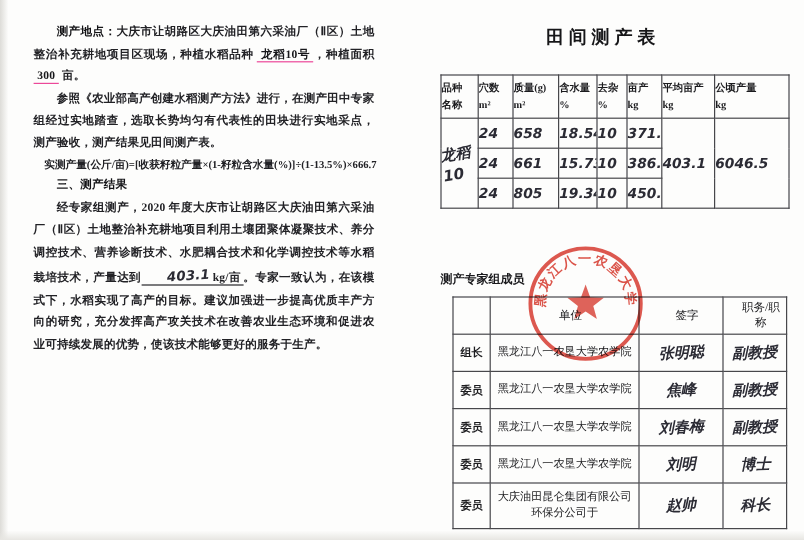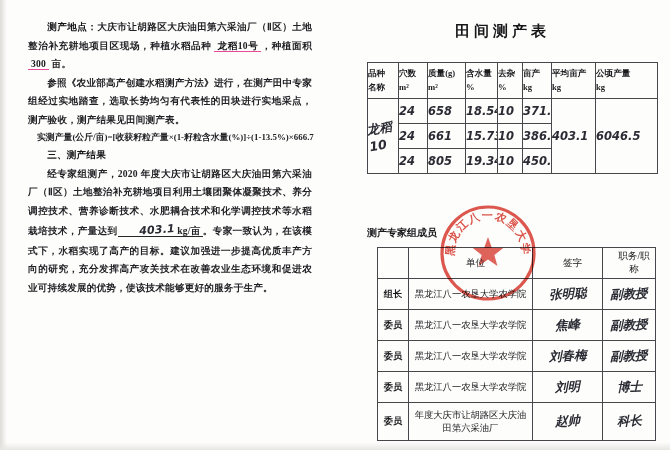--- a/index.html
+++ b/index.html
@@ -193,21 +193,21 @@
           <td class="title-cell"><span>副教授</span></td>
         </tr>
         <tr>
           <td class="role-cell">委员</td>
           <td class="unit-cell">黑龙江八一农垦大学农学院</td>
           <td class="sig-cell"><span>刘明</span></td>
           <td class="title-cell"><span>博士</span></td>
         </tr>
         <tr style="height:38px">
           <td class="role-cell">委员</td>
-          <td class="unit-cell">年度大庆市让胡路区大庆油田第六采油厂</td>
+          <td class="unit-cell">大庆油田昆仑集团有限公司环保分公司于</td>
           <td class="sig-cell"><span>赵帅</span></td>
           <td class="title-cell"><span>科长</span></td>
         </tr>
       </tbody>
     </table>
 
     <svg class="stamp" viewBox="0 0 106 110" xmlns="http://www.w3.org/2000/svg">
       <circle cx="53" cy="55" r="46" fill="none" stroke="#d63125" stroke-width="3.2" opacity="0.88"></circle>
       <polygon points="53,39 56.8,49.7 68.2,50.1 59.4,57 62.4,67.9 53,61.5 43.6,67.9 46.6,57 37.8,50.1 49.2,49.7" fill="#d63125" opacity="0.82"></polygon>
       <path id="arcTop" d="M 19 55 A 34 34 0 0 1 87 55" fill="none"></path>

